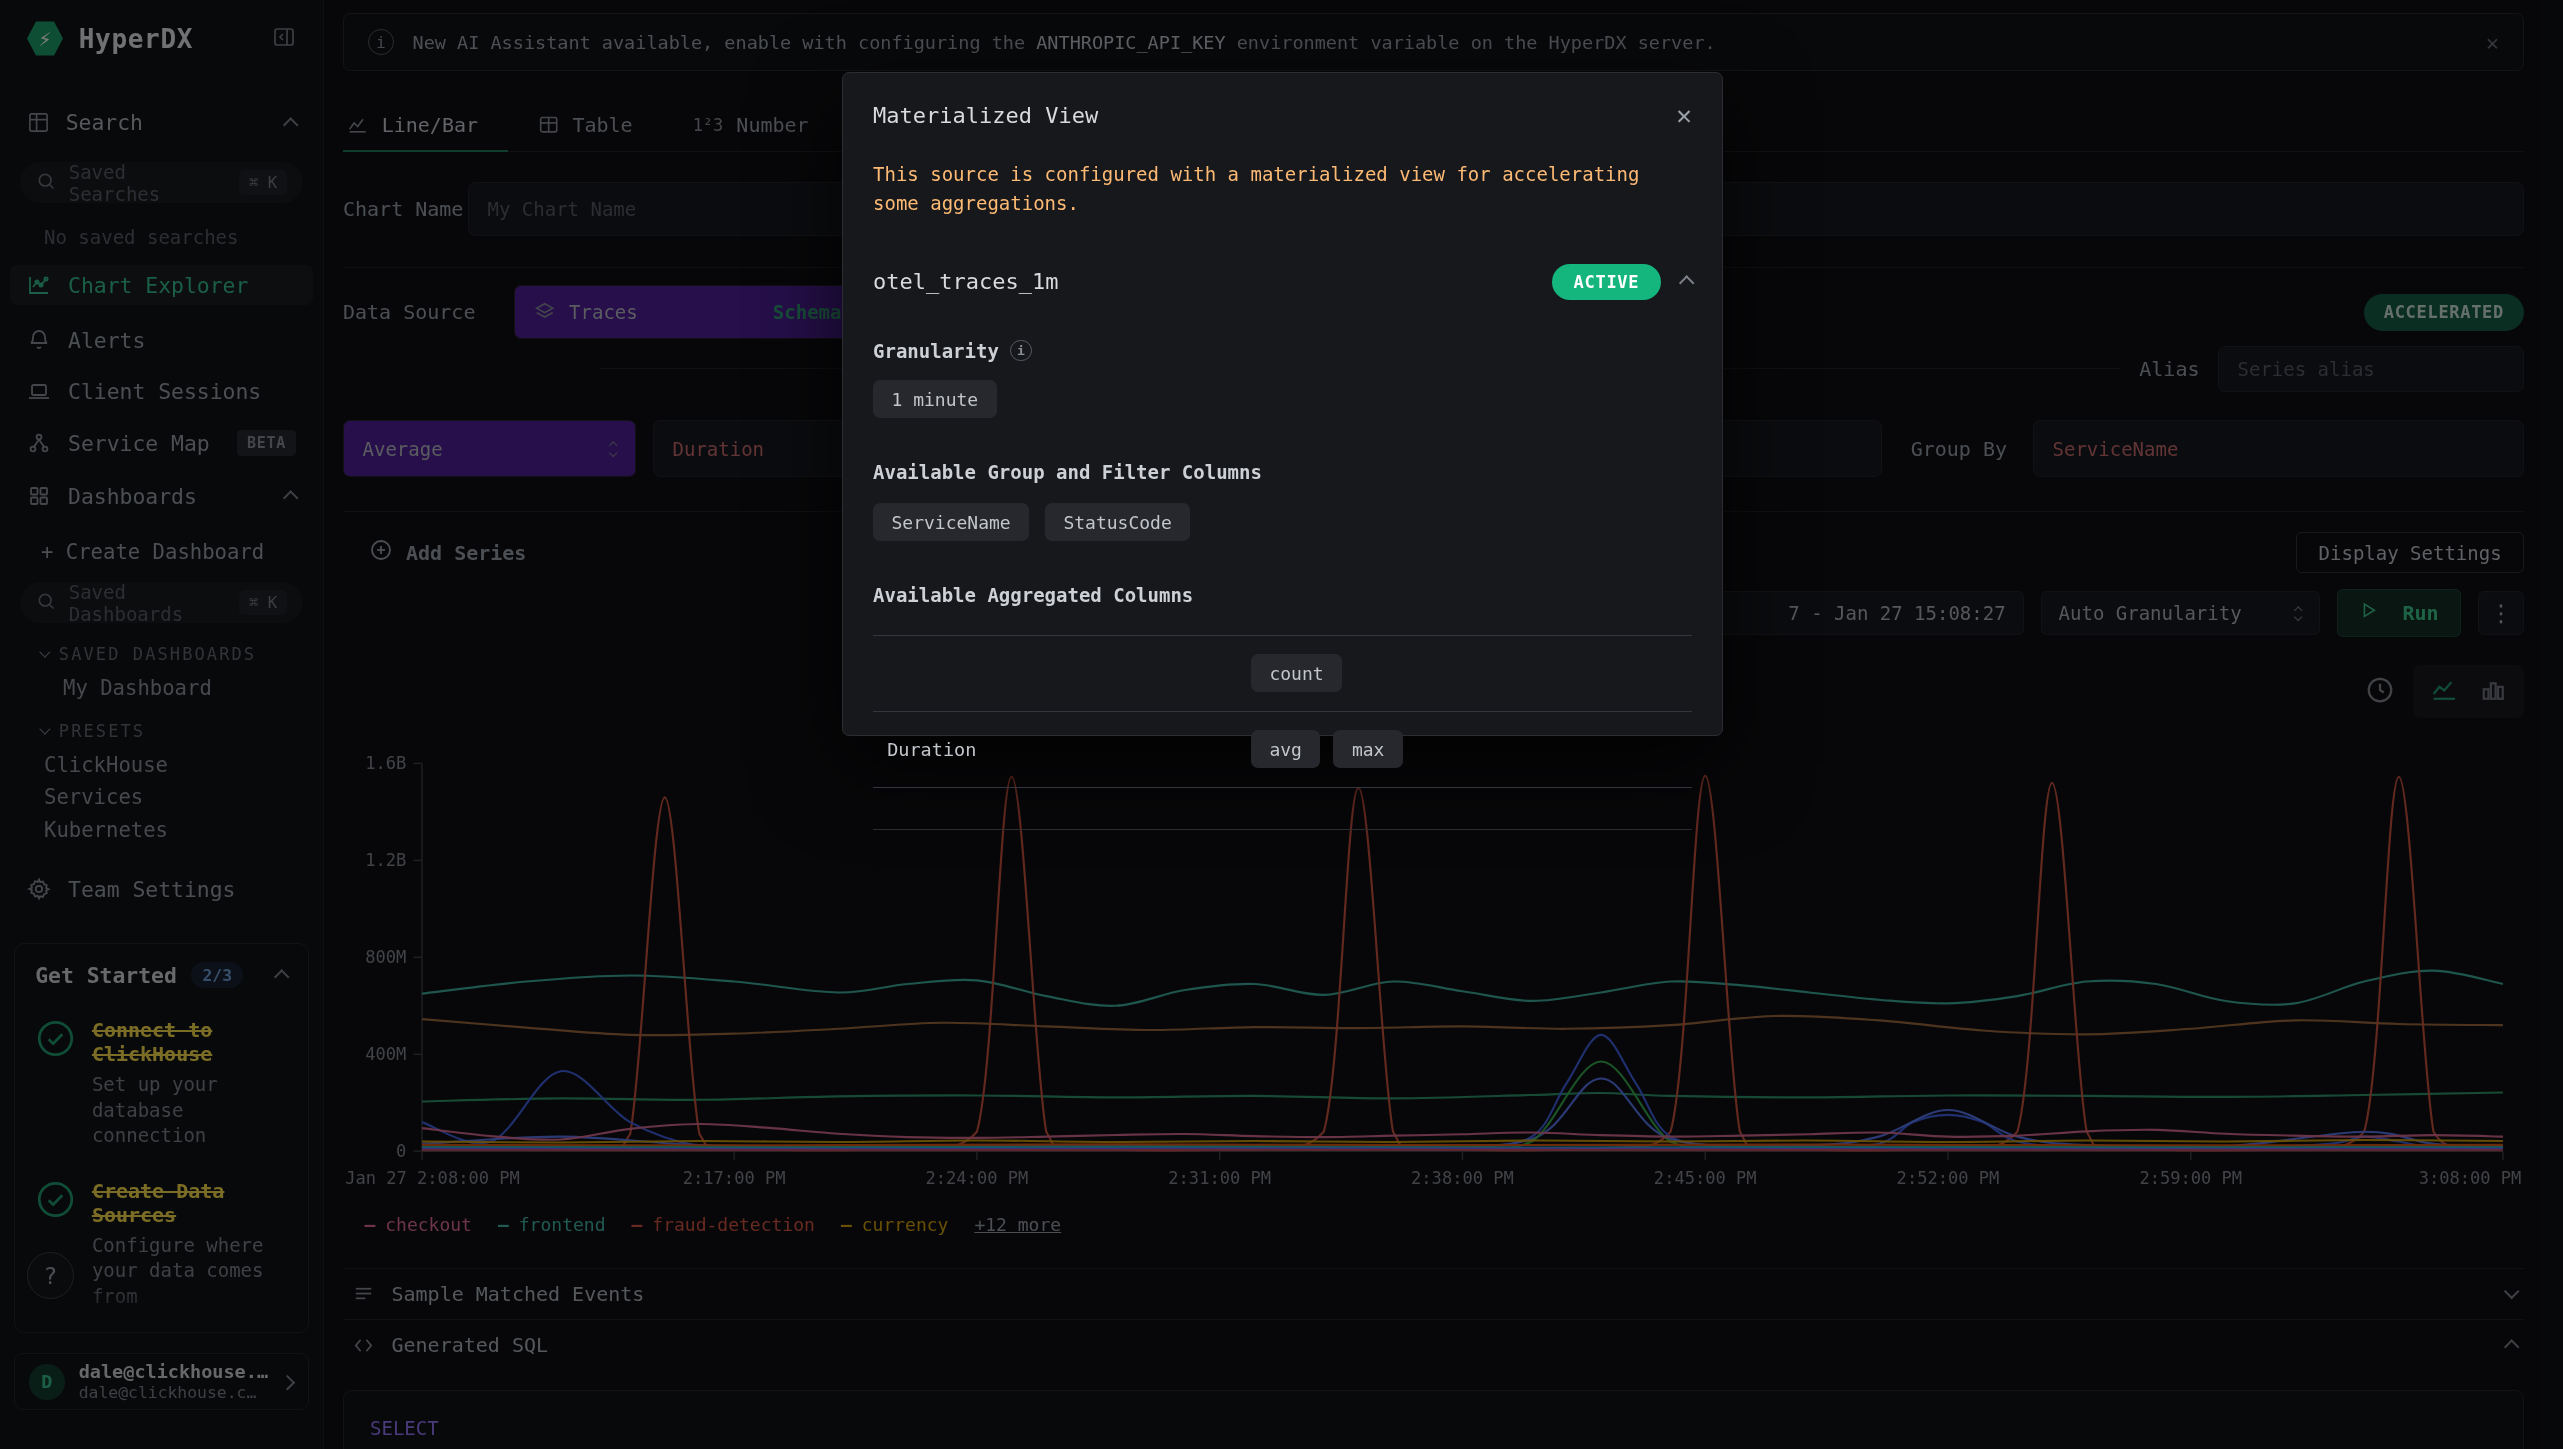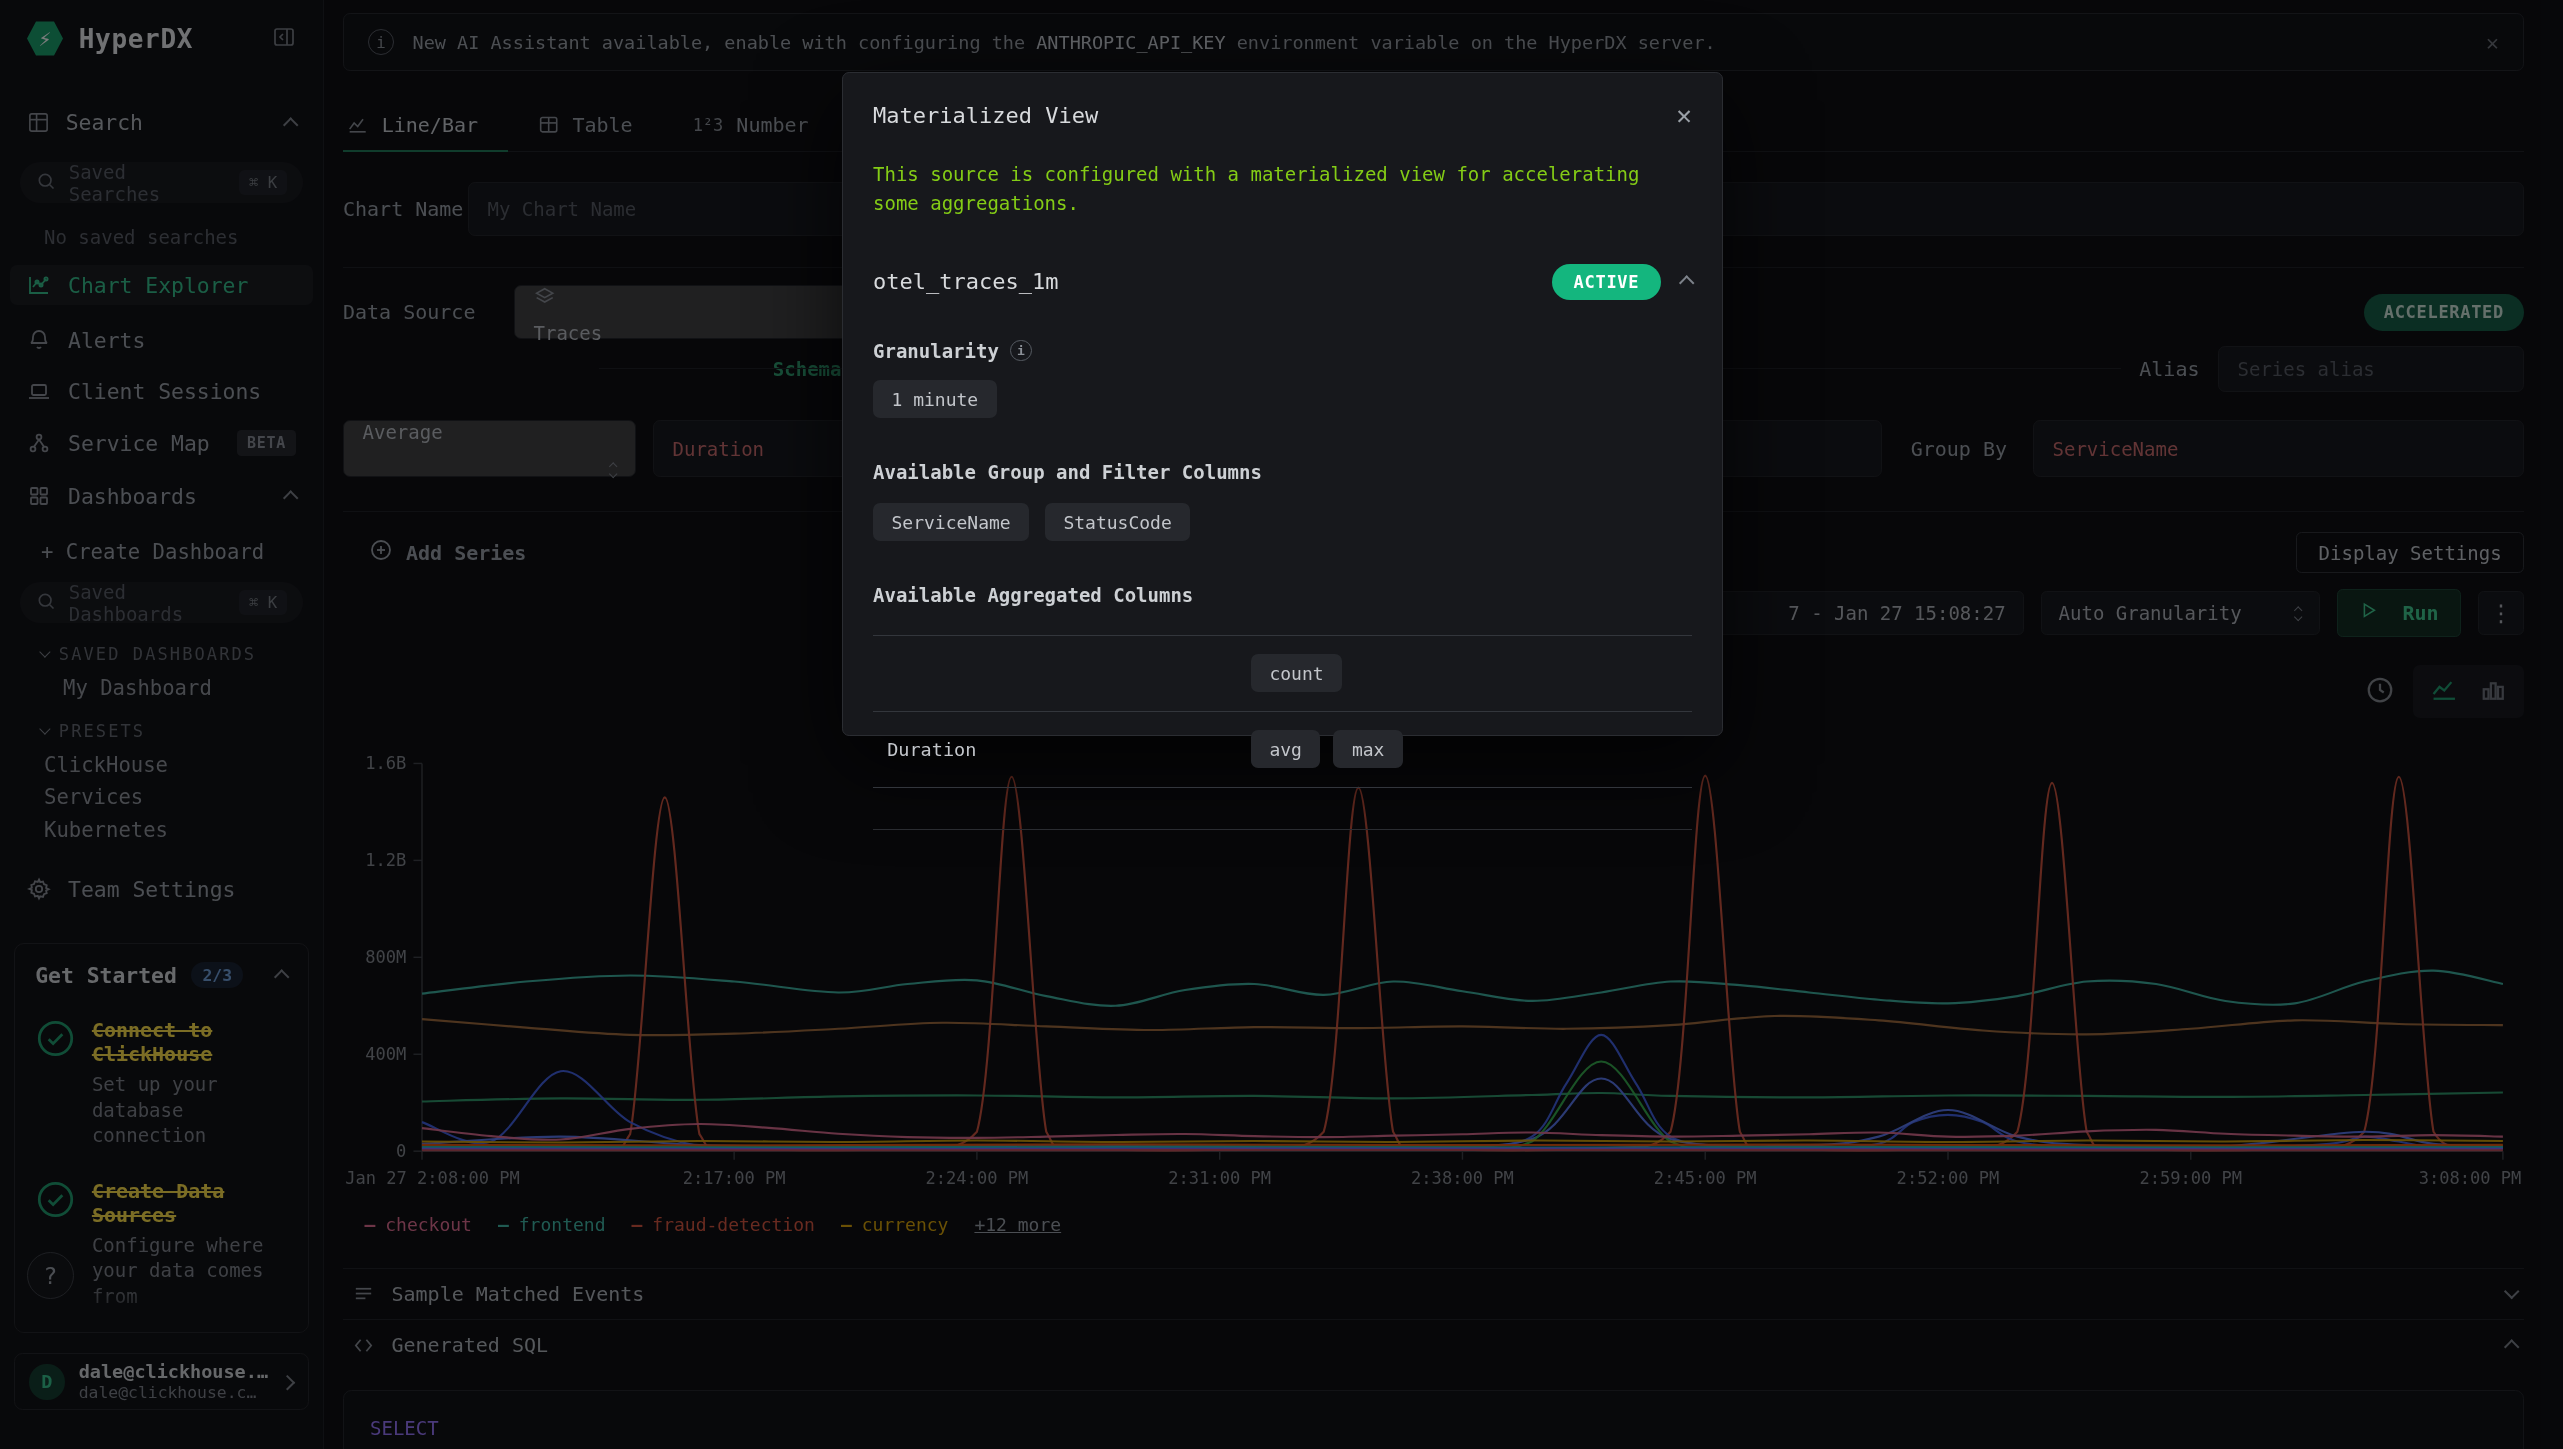--- a/index.html
+++ b/index.html
@@ -62,21 +62,21 @@
   .tab:first-child { padding-left:4.3px; }
   .tab.active { color:#c6cacf; }
   .tab.active::after { content:""; position:absolute; left:0; right:0; bottom:-1.4px; height:2.8px; background:#1f7a57; }
   .tab-icon { color:#8a8f96; display:flex; }
   .form-row { display:flex; align-items:center; margin-top:30px; }
   .form-label { color:#9aa0a7; font-size:20px; }
   .tinput { background:#141519; border:0.7px solid #202226; border-radius:7.1px; height:54px; display:flex; align-items:center; padding:0 18.5px; font-size:19px; }
   .tinput input { background:transparent; border:0; outline:0; color:#c1c5ca; font:inherit; width:100%; }
   .tinput input::placeholder { color:#565b62; }
   .hr { border-top:0.7px solid #1d1f23; margin-top:31px; }
-  .select-box { background:#404040; border:0.7px solid #202226; border-radius:7.1px; height:54px; display:flex; align-items:flex-start; padding:0 18.5px; gap:14.2px;flex-direction:column; }
+  .select-box { background:#4c1d95; border:0.7px solid #202226; border-radius:7.1px; height:54px; display:flex; align-items:center; padding:0 18.5px; gap:14.2px; }
   .schema-link { margin-left:auto; color:#2ea271; font-weight:bold; }
   .accel { margin-left:auto; background:#135c43; color:#cfe5da; font-weight:bold; font-size:17px; letter-spacing:0.7px; padding:8.5px 20px; border-radius:711px; }
   .alias-row { display:flex; align-items:center; margin-top:4.3px; height:51px; gap:18.5px; }
   .alias-line { flex:1; border-top:0.7px solid #1d1f23; margin-left:256px; }
   .red-text { color:#c96a6a; }
   .btn-ghost { border:0.7px solid #2e3136; border-radius:5.7px; height:41px; display:flex; align-items:center; padding:0 21.4px; color:#c2c6cb; font-size:19px; }
   .toolbar { display:flex; align-items:center; justify-content:flex-end; gap:17px; margin-top:15.7px; }
   .tool-box { background:#141519; border:0.7px solid #202226; border-radius:5.7px; height:44px; display:flex; align-items:center; padding:0 17px; color:#aeb2b8; font-size:19px; }
   .run-btn { background:#102a1f; border:0.7px solid #1b4433; border-radius:5.7px; height:48px; display:flex; align-items:center; gap:25px; padding:0 21.4px; color:#3ecb8e; font-weight:bold; font-size:20px; }
   .icon-row { display:flex; align-items:center; justify-content:flex-end; gap:18.5px; margin-top:28.5px; }
@@ -91,21 +91,21 @@
   .sql-line.kw { color:#9775fa; }
   .sql-line.fn { color:#bd5f6d; white-space:pre; }
   
   .ax { font:24px "DejaVu Sans Mono", monospace; fill:#84888e; }
   
   .overlay { position:absolute; inset:0; background:rgba(3,4,6,0.52); z-index:40; }
   .modal { position:absolute; left:842px; top:72px; width:881px; height:664px; background:#17181c; border:0.7px solid #2b2d32; border-radius:7.1px; z-index:50; padding:27px 30px; box-shadow:0 28.5px 85px rgba(0,0,0,.7); }
   .modal-title-row { display:flex; align-items:center; }
   .modal-title { font-size:22px; color:#d8dadd; }
   .modal-close { margin-left:auto; color:#9aa0a7; font-size:26px; }
-  .modal-desc { margin-top:30px; color:#84cc16; font-size:19px; line-height:1.5; width:797px; }
+  .modal-desc { margin-top:30px; color:#fdba74; font-size:19px; line-height:1.5; width:797px; }
   .view-row { display:flex; align-items:center; margin-top:47px; gap:20px; }
   .view-name { font-size:22px; color:#d8dadd; }
   .active-badge { margin-left:auto; background:#14b67e; color:#fff; font-weight:bold; font-size:17px; letter-spacing:0.7px; padding:7.8px 21.4px; border-radius:711px; }
   .m-heading { display:flex; align-items:center; gap:11.4px; margin-top:43px; font-weight:bold; font-size:19px; color:#cdd0d4; }
   .m-pill { display:inline-flex; background:#26282d; color:#c3c6cb; border-radius:7.1px; padding:8.5px 18.5px; font-size:18px; }
   .pill-row { display:flex; gap:15.7px; margin-top:20px; }
   .m-table { margin-top:28.5px; }
   .m-thead { display:flex; font-weight:bold; font-size:19px; color:#d2d5d8; padding:0 14.2px 18.5px; }
   .m-col1 { width:46%; }
   .m-trow { display:flex; align-items:center; border-top:0.7px solid #33363c; padding:18.5px 14.2px; min-height:74px; font-size:18.5px; color:#c3c6cb; }

